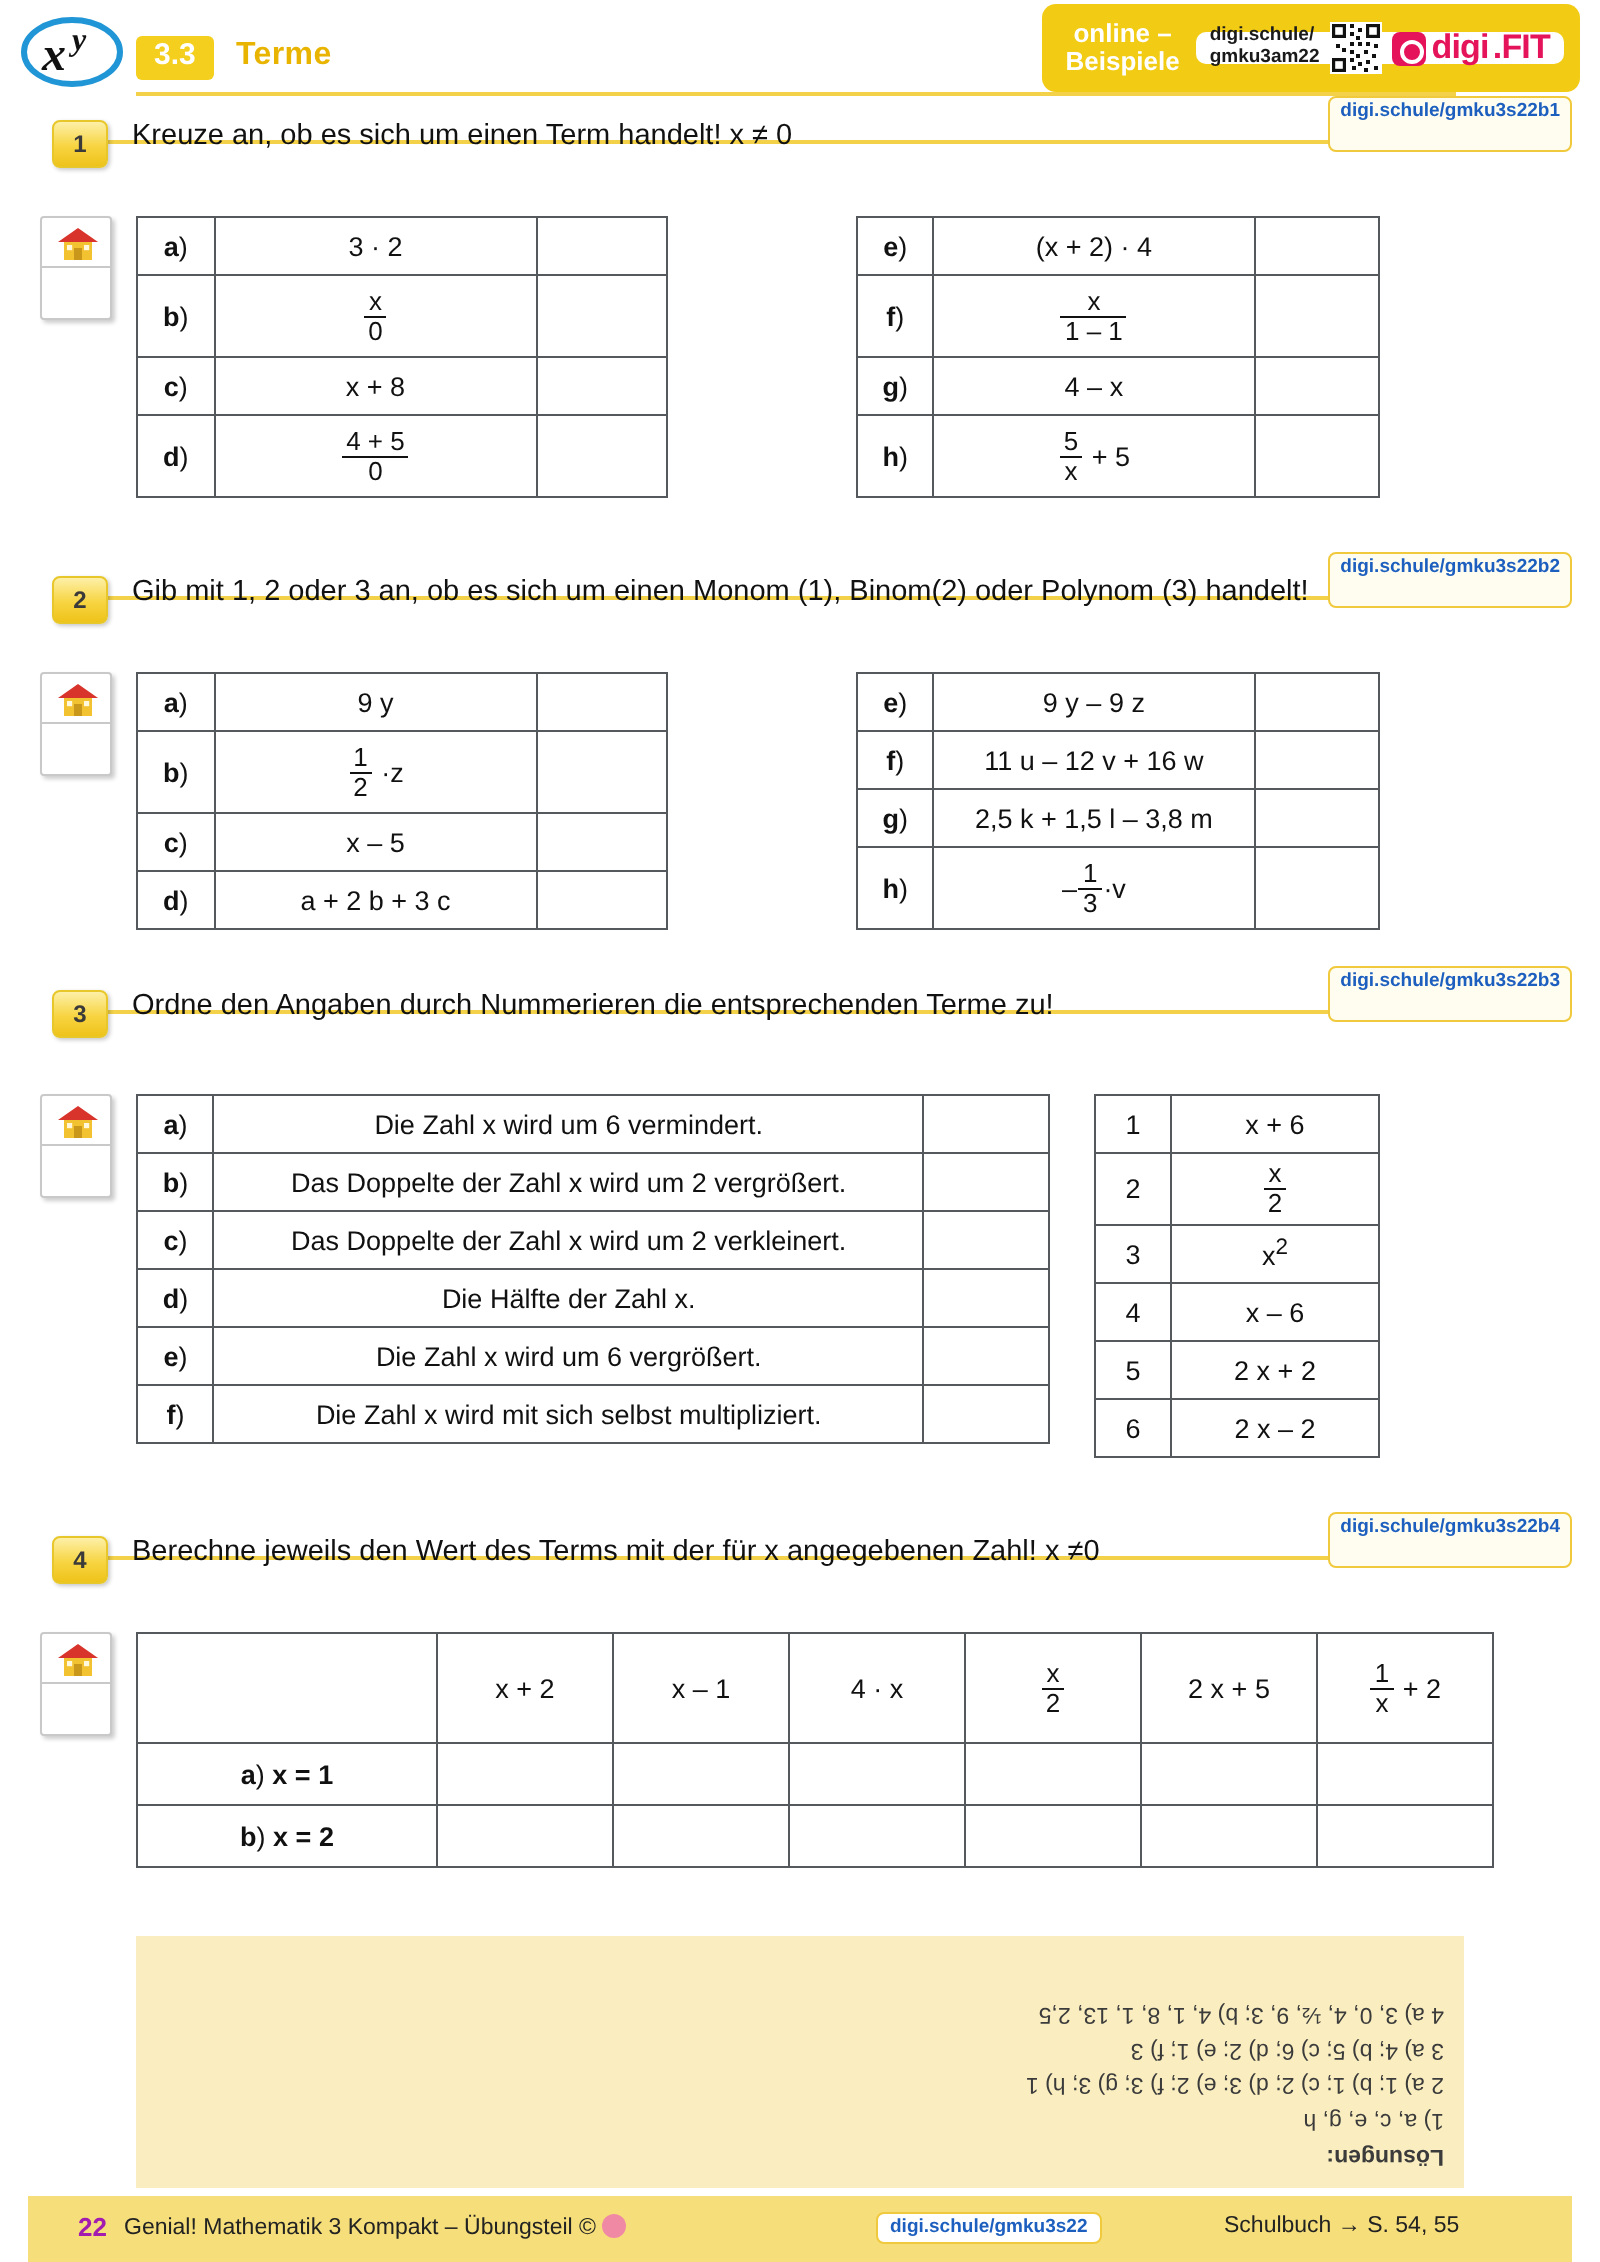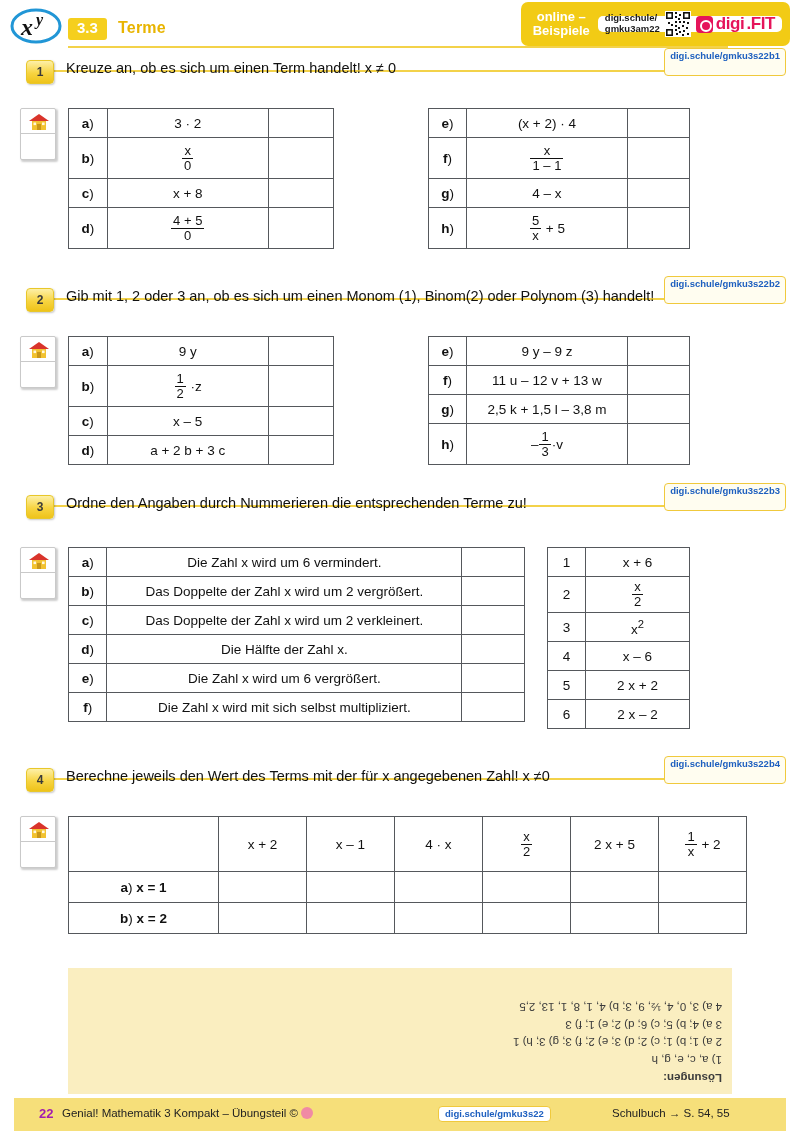--- a/index.html
+++ b/index.html
@@ -331,21 +331,21 @@
   </table>
   <table class="grid" style="left:428px; top:38px; width:262px;">
     <tbody>
         <tr style="height:29px">
           <td class="lbl" style="width: 38px;"><b>e</b><span class="paren">)</span></td>
           <td class="term" style="width:160px">9 y – 9 z</td>
           <td class="blank" style="width:62px"></td>
         </tr>
         <tr style="height:29px">
           <td class="lbl" style="width: 38px;"><b>f</b><span class="paren">)</span></td>
-          <td class="term" style="width:160px">11 u – 12 v + 13 w</td>
+          <td class="term" style="width:160px">11 u – 12 v + 16 w</td>
           <td class="blank" style="width:62px"></td>
         </tr>
         <tr style="height:29px">
           <td class="lbl" style="width: 38px;"><b>g</b><span class="paren">)</span></td>
           <td class="term" style="width:160px">2,5 k + 1,5 l – 3,8 m</td>
           <td class="blank" style="width:62px"></td>
         </tr>
         <tr style="height:41px">
           <td class="lbl" style="width: 38px;"><b>h</b><span class="paren">)</span></td>
           <td class="term" style="width:160px"><span class="inline-mid">–</span><span class="frac"><span class="num">1</span><span class="den">3</span></span><span class="inline-mid">·v</span></td>

